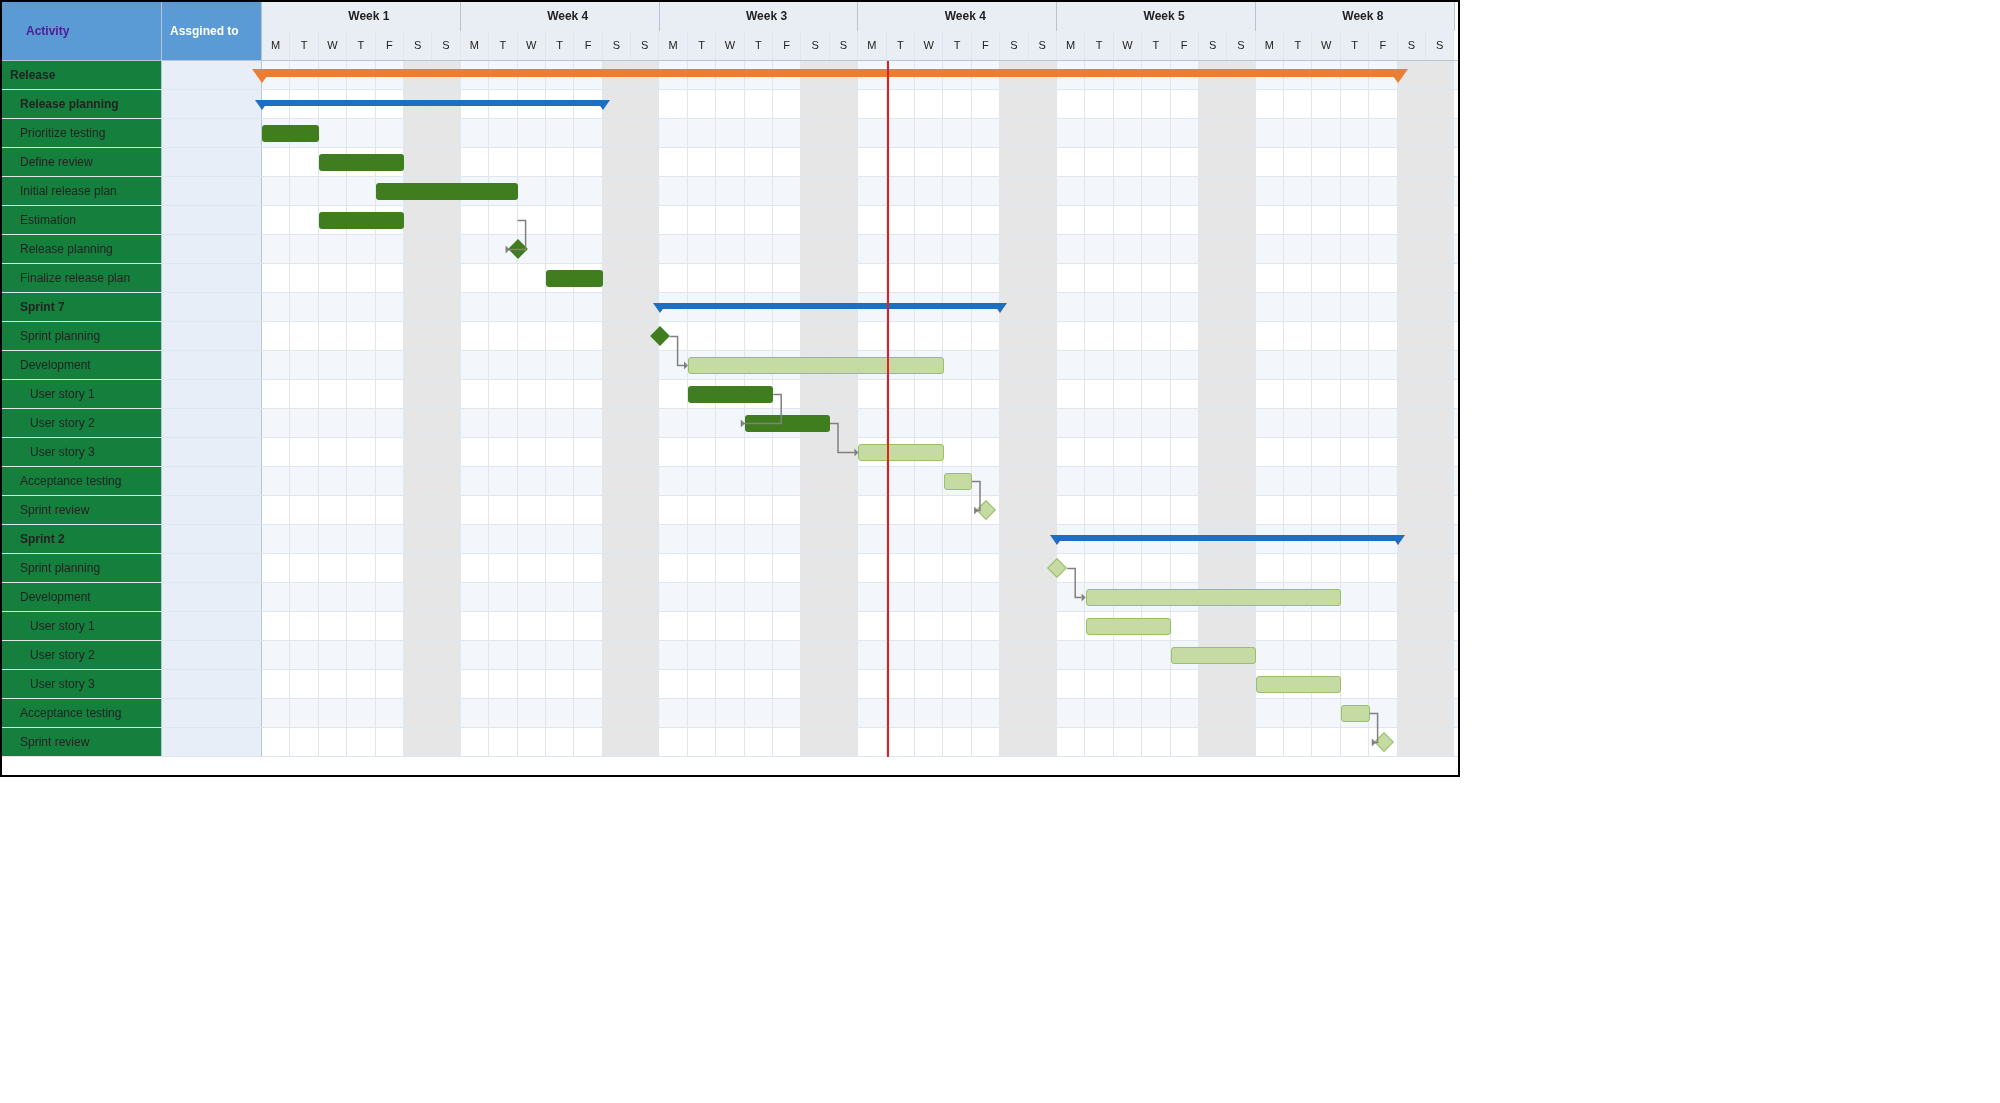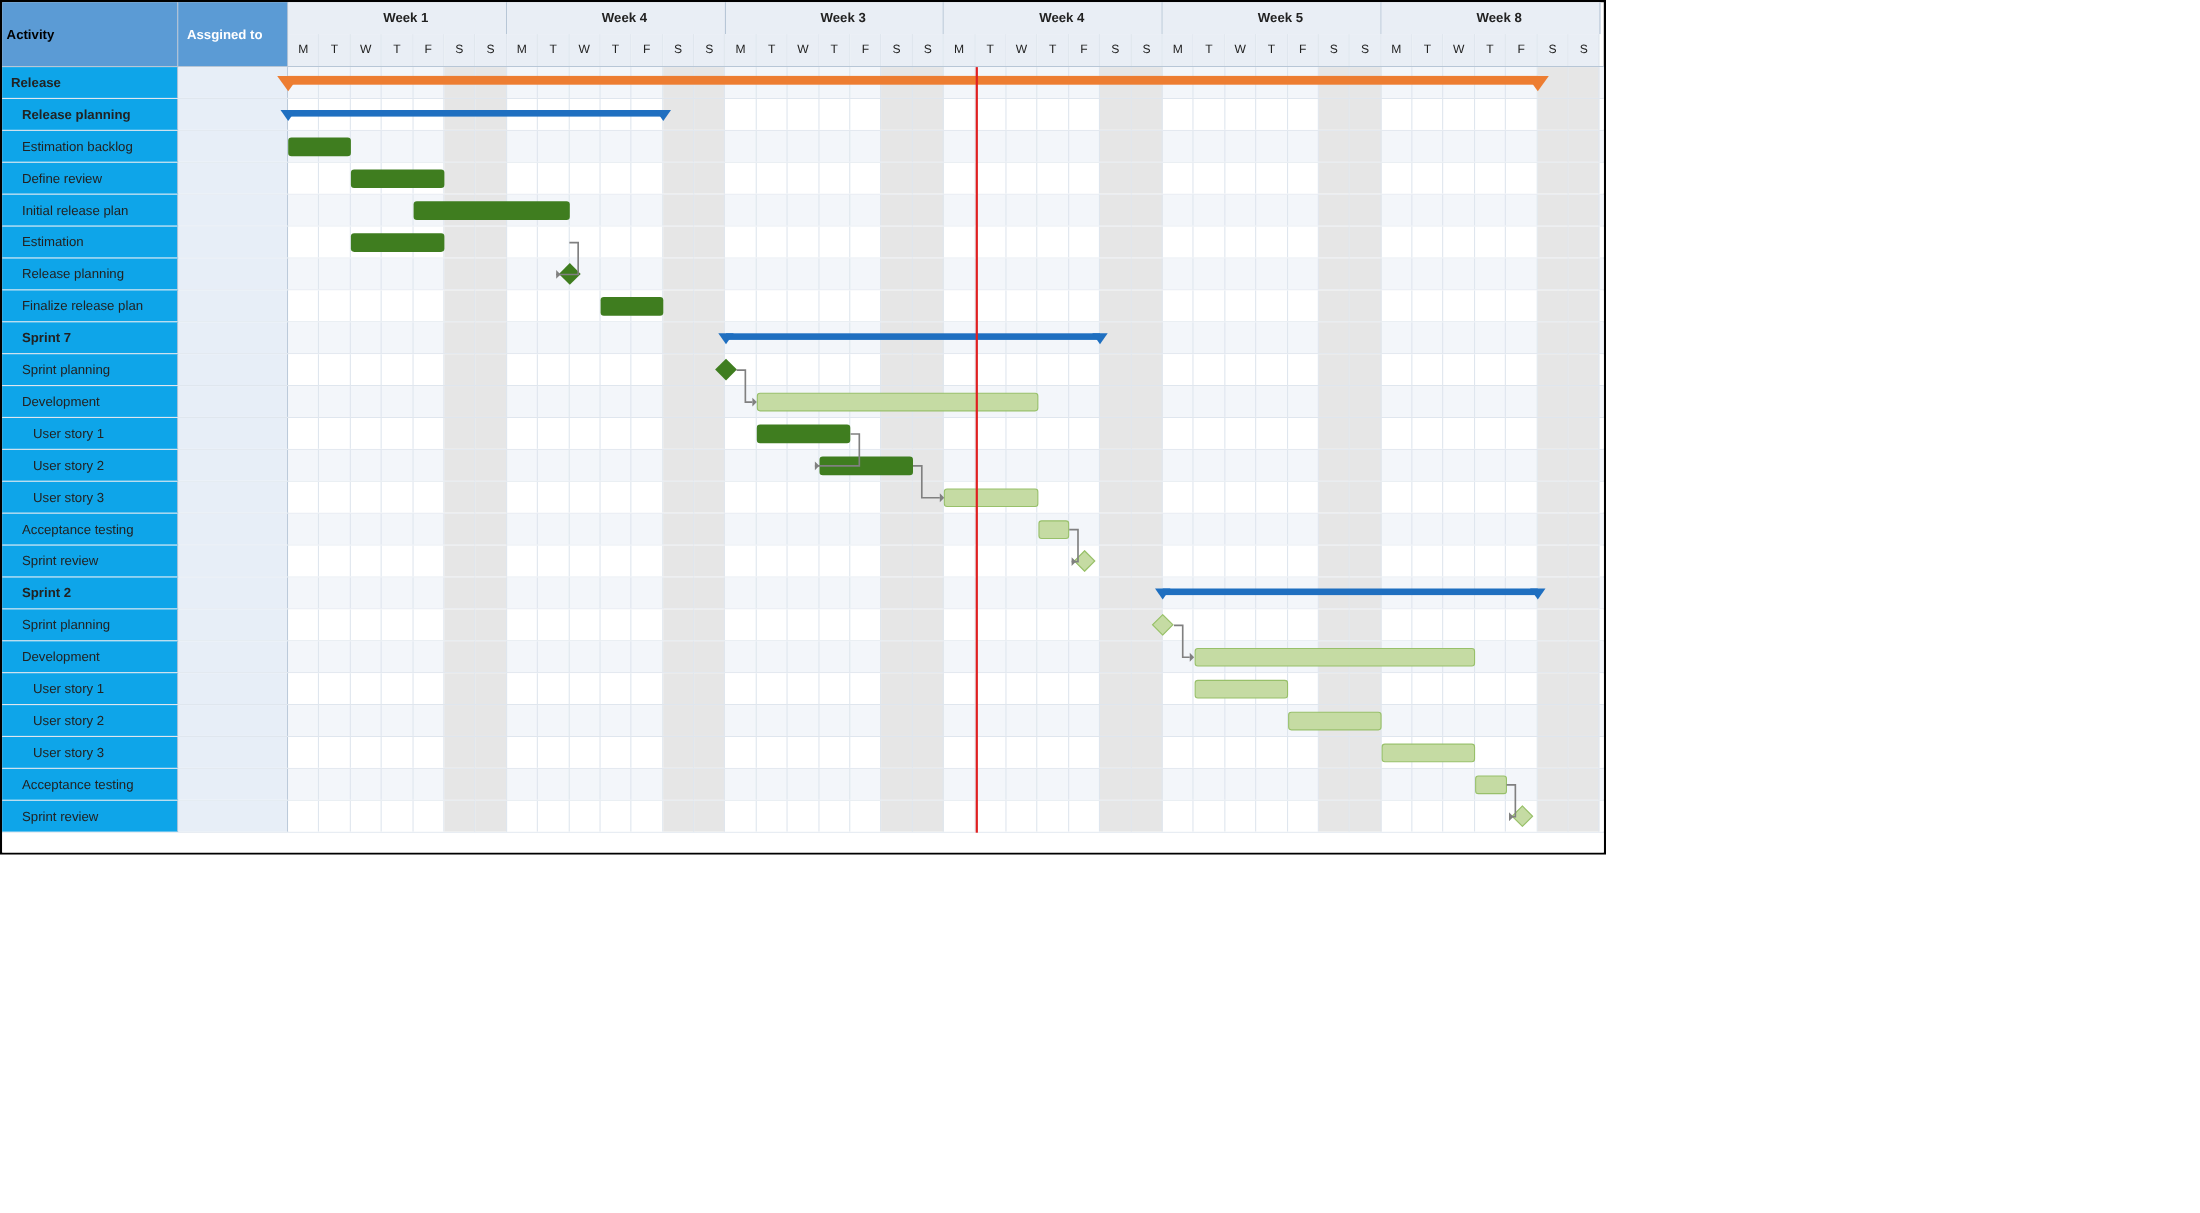--- a/index.html
+++ b/index.html
@@ -17,31 +17,31 @@
     --green-l-b:#98c06a;
     --leftw:160px;
     --assignedw:100px;
     --dayw:28.4px;
     --rowh:29px;
   }
   *{box-sizing:border-box;}
   html,body{margin:0;padding:0;background:#fff;font-family:Arial,Helvetica,sans-serif;font-size:12px;color:#222;}
   .canvas{position:relative;width:1460px;border:2px solid #000;margin:0;}
   .header{display:flex;border-bottom:1px solid var(--border);}
-  .activity-head{width:var(--leftw);flex:0 0 var(--leftw);background:var(--head-blue);color:#000000;font-weight:bold;display:flex;align-items:center;padding:0 4px;border-right:1px solid var(--border);height:calc(var(--rowh)*2);}
+  .activity-head{width:var(--leftw);flex:0 0 var(--leftw);background:var(--head-blue);color:#4c1d95;font-weight:bold;display:flex;align-items:center;padding:0 24px;border-right:1px solid var(--border);height:calc(var(--rowh)*2);}
   .assigned-head{width:var(--assignedw);flex:0 0 var(--assignedw);background:var(--head-blue);color:#fff;font-weight:bold;display:flex;align-items:center;padding:0 8px;border-right:1px solid var(--border);height:calc(var(--rowh)*2);}
   .timeline-head{flex:1;}
   .weeks-row{display:flex;height:var(--rowh);}
   .week-cell{flex:0 0 calc(var(--dayw)*7);text-align:center;line-height:var(--rowh);border-right:1px solid var(--border);background:var(--head-subtle);font-weight:600;padding-left:16px;}
   .days-row{display:flex;height:var(--rowh);}
   .day-cell{flex:0 0 var(--dayw);text-align:center;line-height:var(--rowh);border-right:1px solid var(--grid);background:var(--head-subtle);font-size:11px;}
   .body{position:relative;}
   .rows{position:relative;}
   .row{display:flex;height:var(--rowh);border-bottom:1px solid var(--grid);}
-  .row .act{width:var(--leftw);flex:0 0 var(--leftw);padding-left:8px;display:flex;align-items:center;border-right:1px solid var(--border);background:#0ea5e9;}
+  .row .act{width:var(--leftw);flex:0 0 var(--leftw);padding-left:8px;display:flex;align-items:center;border-right:1px solid var(--border);background:#15803d;}
   .row .act.b{font-weight:bold;}
   .row .act.i1{padding-left:18px;}
   .row .act.i2{padding-left:28px;}
   .row .asg{width:var(--assignedw);flex:0 0 var(--assignedw);border-right:1px solid var(--border);background:#e7eef7;}
   .row .lane{flex:1;position:relative;}
   .row:nth-child(odd) .lane{background:var(--row-odd);}
   .row:nth-child(even) .lane{background:var(--row-even);}
   .lane-grid{position:absolute;inset:0;display:flex;pointer-events:none;}
   .lane-grid div{flex:0 0 var(--dayw);border-right:1px solid var(--grid);}
   .lane-grid div.wk{background:var(--weekend);}
@@ -230,21 +230,21 @@
               <div></div>
               <div class="wk"></div>
               <div class="wk"></div>
             </div>
             <div class="grpbar" style="left: 0px; width: 340.8px;"></div>
             <div class="grptri" style="left: -7px;"></div>
             <div class="grptri" style="left: 333.8px;"></div>
           </div>
         </div>
         <div class="row">
-          <div class="act i1">Estimation backlog</div>
+          <div class="act i1">Prioritize testing</div>
           <div class="asg"></div>
           <div class="lane">
             <div class="lane-grid">
               <div></div>
               <div></div>
               <div></div>
               <div></div>
               <div></div>
               <div class="wk"></div>
               <div class="wk"></div>

